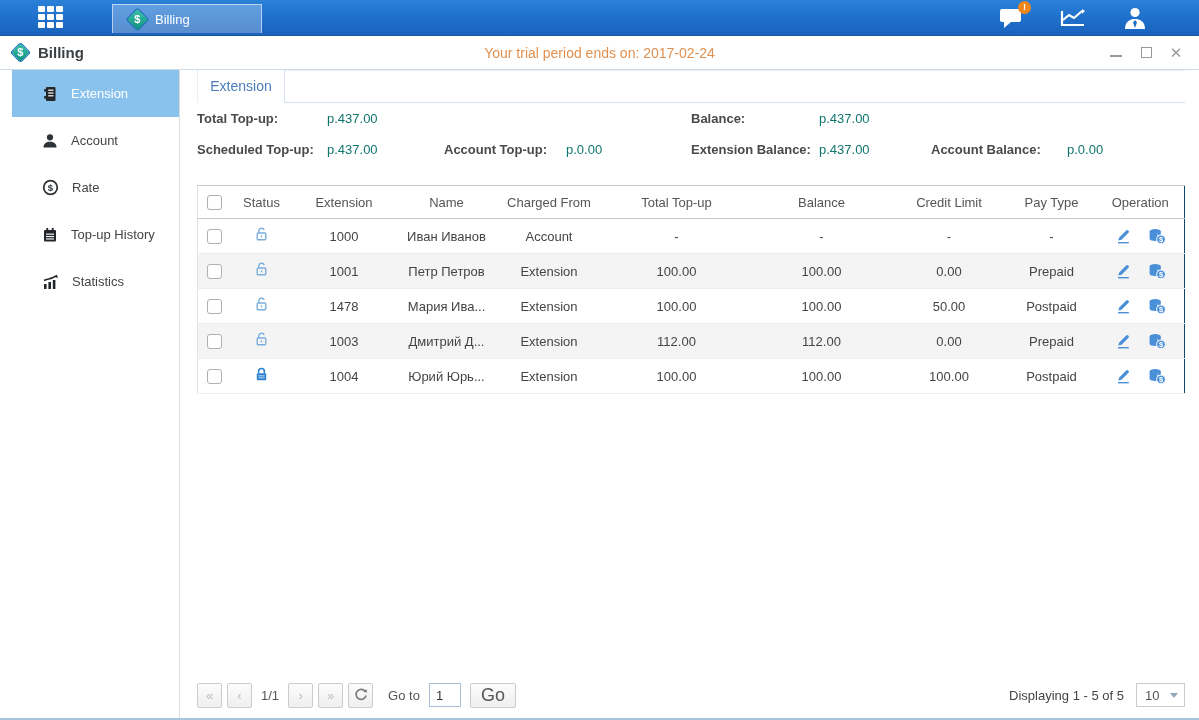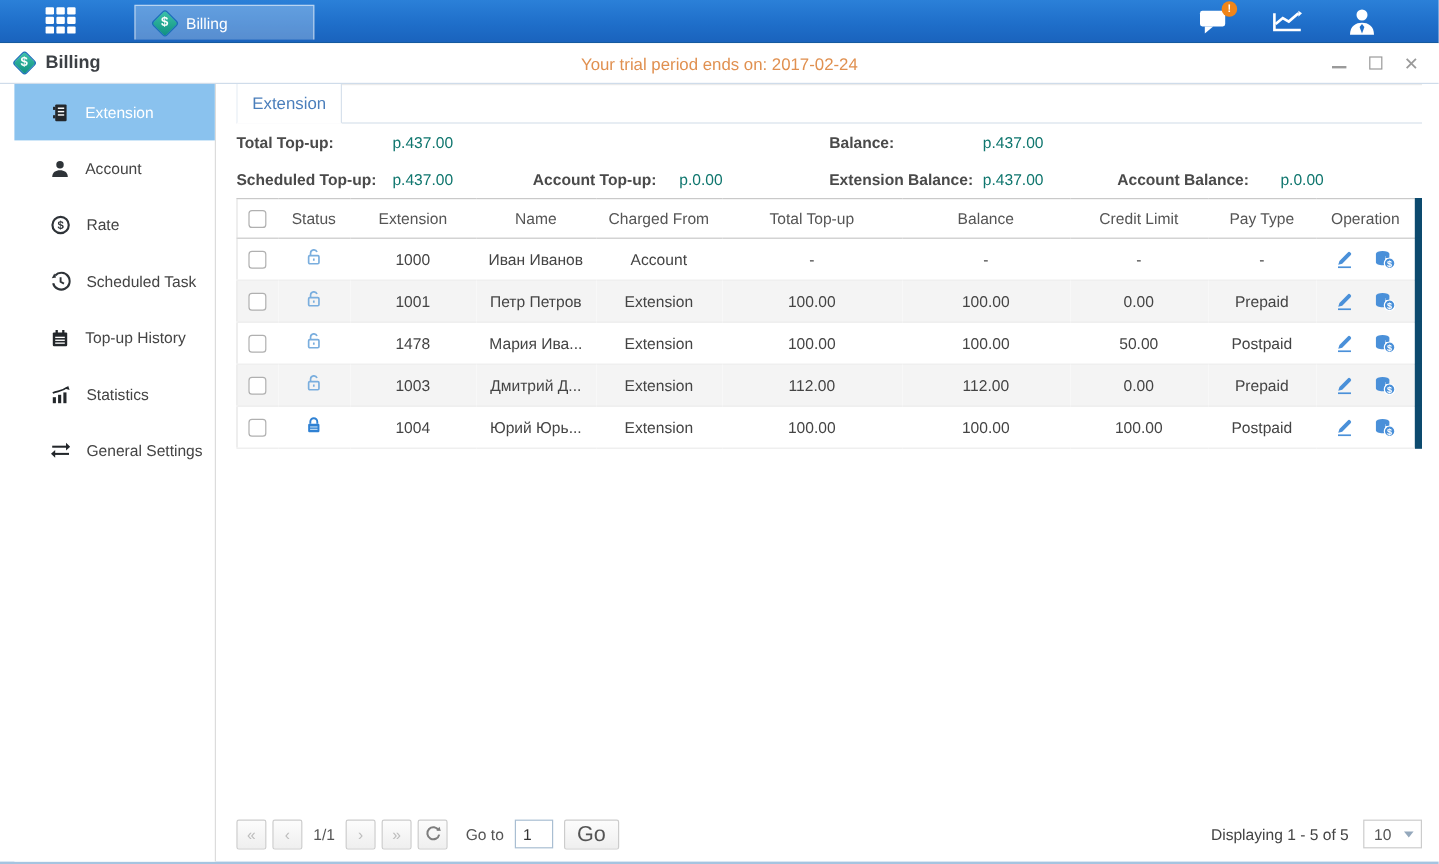--- a/index.html
+++ b/index.html
@@ -75,22 +75,22 @@
   .sum-val { color:#0f766e; }
   .w130 { width:130px; } .w117 { width:117px; } .w122 { width:122px; }
   .w128 { width:128px; } .w112 { width:112px; } .w136 { width:136px; }
 
   
   .actions { margin-top:16px; display:flex; gap:9px; }
   .btn-blue { height:28px; padding:0 13px; background:#2f81d3; color:#fff; border:1px solid #2a75c2;
     border-radius:3px; font-size:13px; font-family:inherit; cursor:pointer; }
 
   
-  table.ext { width:100%; border-collapse:collapse; table-layout:fixed;
-    font-size:13px; border-left:1px solid #e3e3e3; border-right:6px solid #0c4a6e; }
+  table.ext { margin-top:20px; width:100%; border-collapse:collapse; table-layout:fixed;
+    font-size:13px; border-left:1px solid #e3e3e3; border-right:1px solid #0c4a6e; }
   table.ext thead tr { height:33px; border-top:1px solid #c9c9c9; border-bottom:1px solid #c9c9c9; }
   table.ext th { font-weight:normal; color:#555; text-align:center; }
   table.ext tbody tr { height:35px; border-bottom:1px solid #ececec; }
   table.ext tbody tr:nth-child(even) { background:#f4f4f4; }
   table.ext td { text-align:center; color:#444; white-space:nowrap; overflow:hidden; }
   .chk { appearance:none; -webkit-appearance:none; width:15px; height:15px; border:1px solid #b0b0b0;
     border-radius:3px; background:#fff; margin:0; vertical-align:middle; cursor:pointer; }
   .status-cell .lock-closed { display:none; }
   .status-cell.locked .lock-closed { display:inline; }
   .op-cell { }
@@ -206,56 +206,39 @@
         <span>Account</span>
       </div>
       <div class="side-item">
         <svg width="17" height="17" viewBox="0 0 17 17">
           <circle cx="8.5" cy="8.5" r="6.8" fill="none" stroke="#2e3338" stroke-width="1.8"></circle>
           <text x="8.5" y="12" text-anchor="middle" font-size="9.5" font-weight="bold" fill="#2e3338" font-family="Liberation Sans, sans-serif">$</text>
         </svg>
         <span>Rate</span>
       </div>
       <div class="side-item">
-        <svg width="17" height="17" viewBox="0 0 17 17" fill="none">
-          <path d="M4 3.5 A7 7 0 1 1 2.3 10" stroke="#2e3338" stroke-width="1.8"></path>
-          <path d="M1.2 5.8 L4.8 5.2 L3.2 1.9 Z" fill="#2e3338"></path>
-          <path d="M8.5 5 L8.5 8.8 L11.3 10.3" stroke="#2e3338" stroke-width="1.6"></path>
-        </svg>
-        <span>Scheduled Task</span>
-      </div>
-      <div class="side-item">
         <svg width="16" height="16" viewBox="0 0 16 16">
           <rect x="2" y="3" width="12" height="11.5" rx="1" fill="#23272b"></rect>
           <rect x="4.3" y="1" width="1.9" height="3.2" fill="#23272b"></rect>
           <rect x="9.8" y="1" width="1.9" height="3.2" fill="#23272b"></rect>
           <rect x="4" y="6.6" width="8" height="1.1" fill="#fff"></rect>
           <rect x="4" y="9" width="8" height="1.1" fill="#fff"></rect>
           <rect x="4" y="11.4" width="8" height="1.1" fill="#fff"></rect>
         </svg>
         <span>Top-up History</span>
       </div>
       <div class="side-item">
         <svg width="17" height="16" viewBox="0 0 17 16">
           <rect x="2" y="10" width="2.6" height="5" fill="#23272b"></rect>
           <rect x="6.4" y="8" width="2.6" height="7" fill="#23272b"></rect>
           <rect x="10.8" y="6" width="2.6" height="9" fill="#23272b"></rect>
           <path d="M2 6.5 C6 4.5 9 5.5 14 1.8" stroke="#23272b" stroke-width="1.5" fill="none"></path>
           <path d="M14.8 0.5 L16 4 L12.5 3 Z" fill="#23272b"></path>
         </svg>
         <span>Statistics</span>
-      </div>
-      <div class="side-item">
-        <svg width="17" height="15" viewBox="0 0 17 15">
-          <rect x="1.5" y="3.4" width="12" height="1.7" fill="#23272b"></rect>
-          <path d="M13 1 L16.5 4.2 L13 7.4 Z" fill="#23272b"></path>
-          <rect x="3.5" y="9.4" width="12" height="1.7" fill="#23272b"></rect>
-          <path d="M4 7 L0.5 10.2 L4 13.4 Z" fill="#23272b"></path>
-        </svg>
-        <span>General Settings</span>
       </div>
     </div>
 
     <div class="content">
 
       <div class="tabstrip">
         <div class="tab">Extension</div>
         <div class="tabstrip-rest"></div>
       </div>
 

